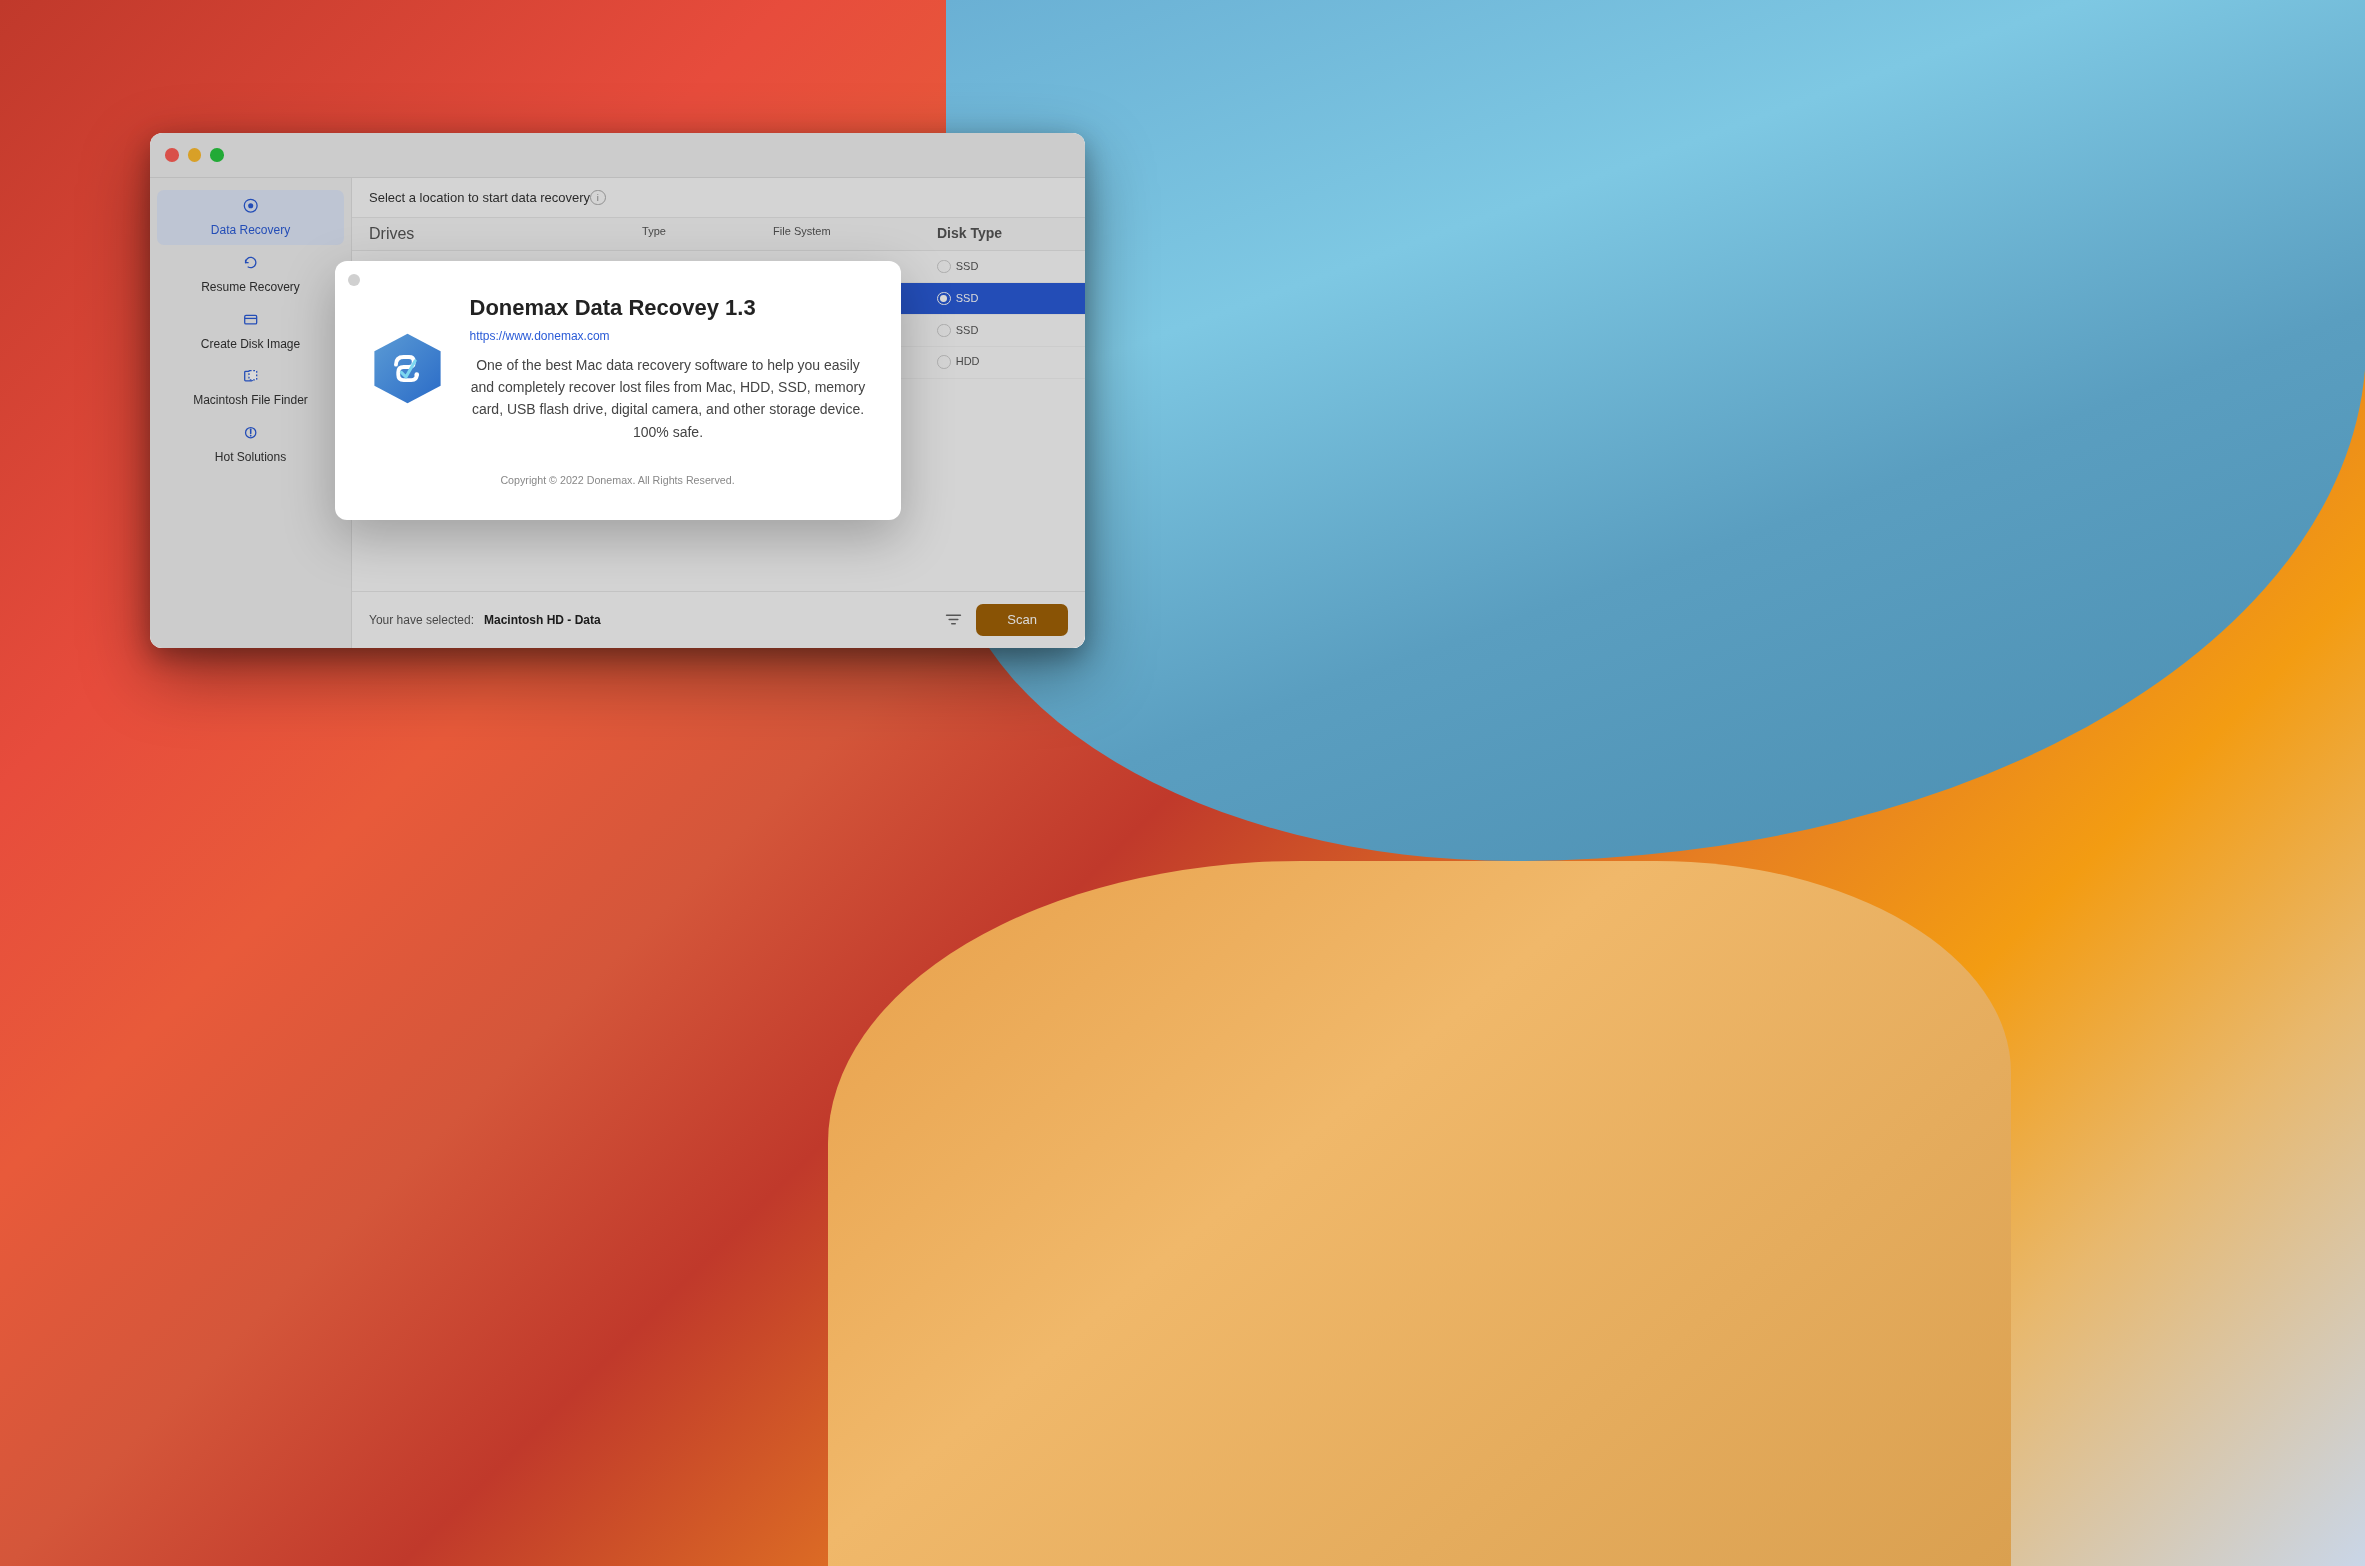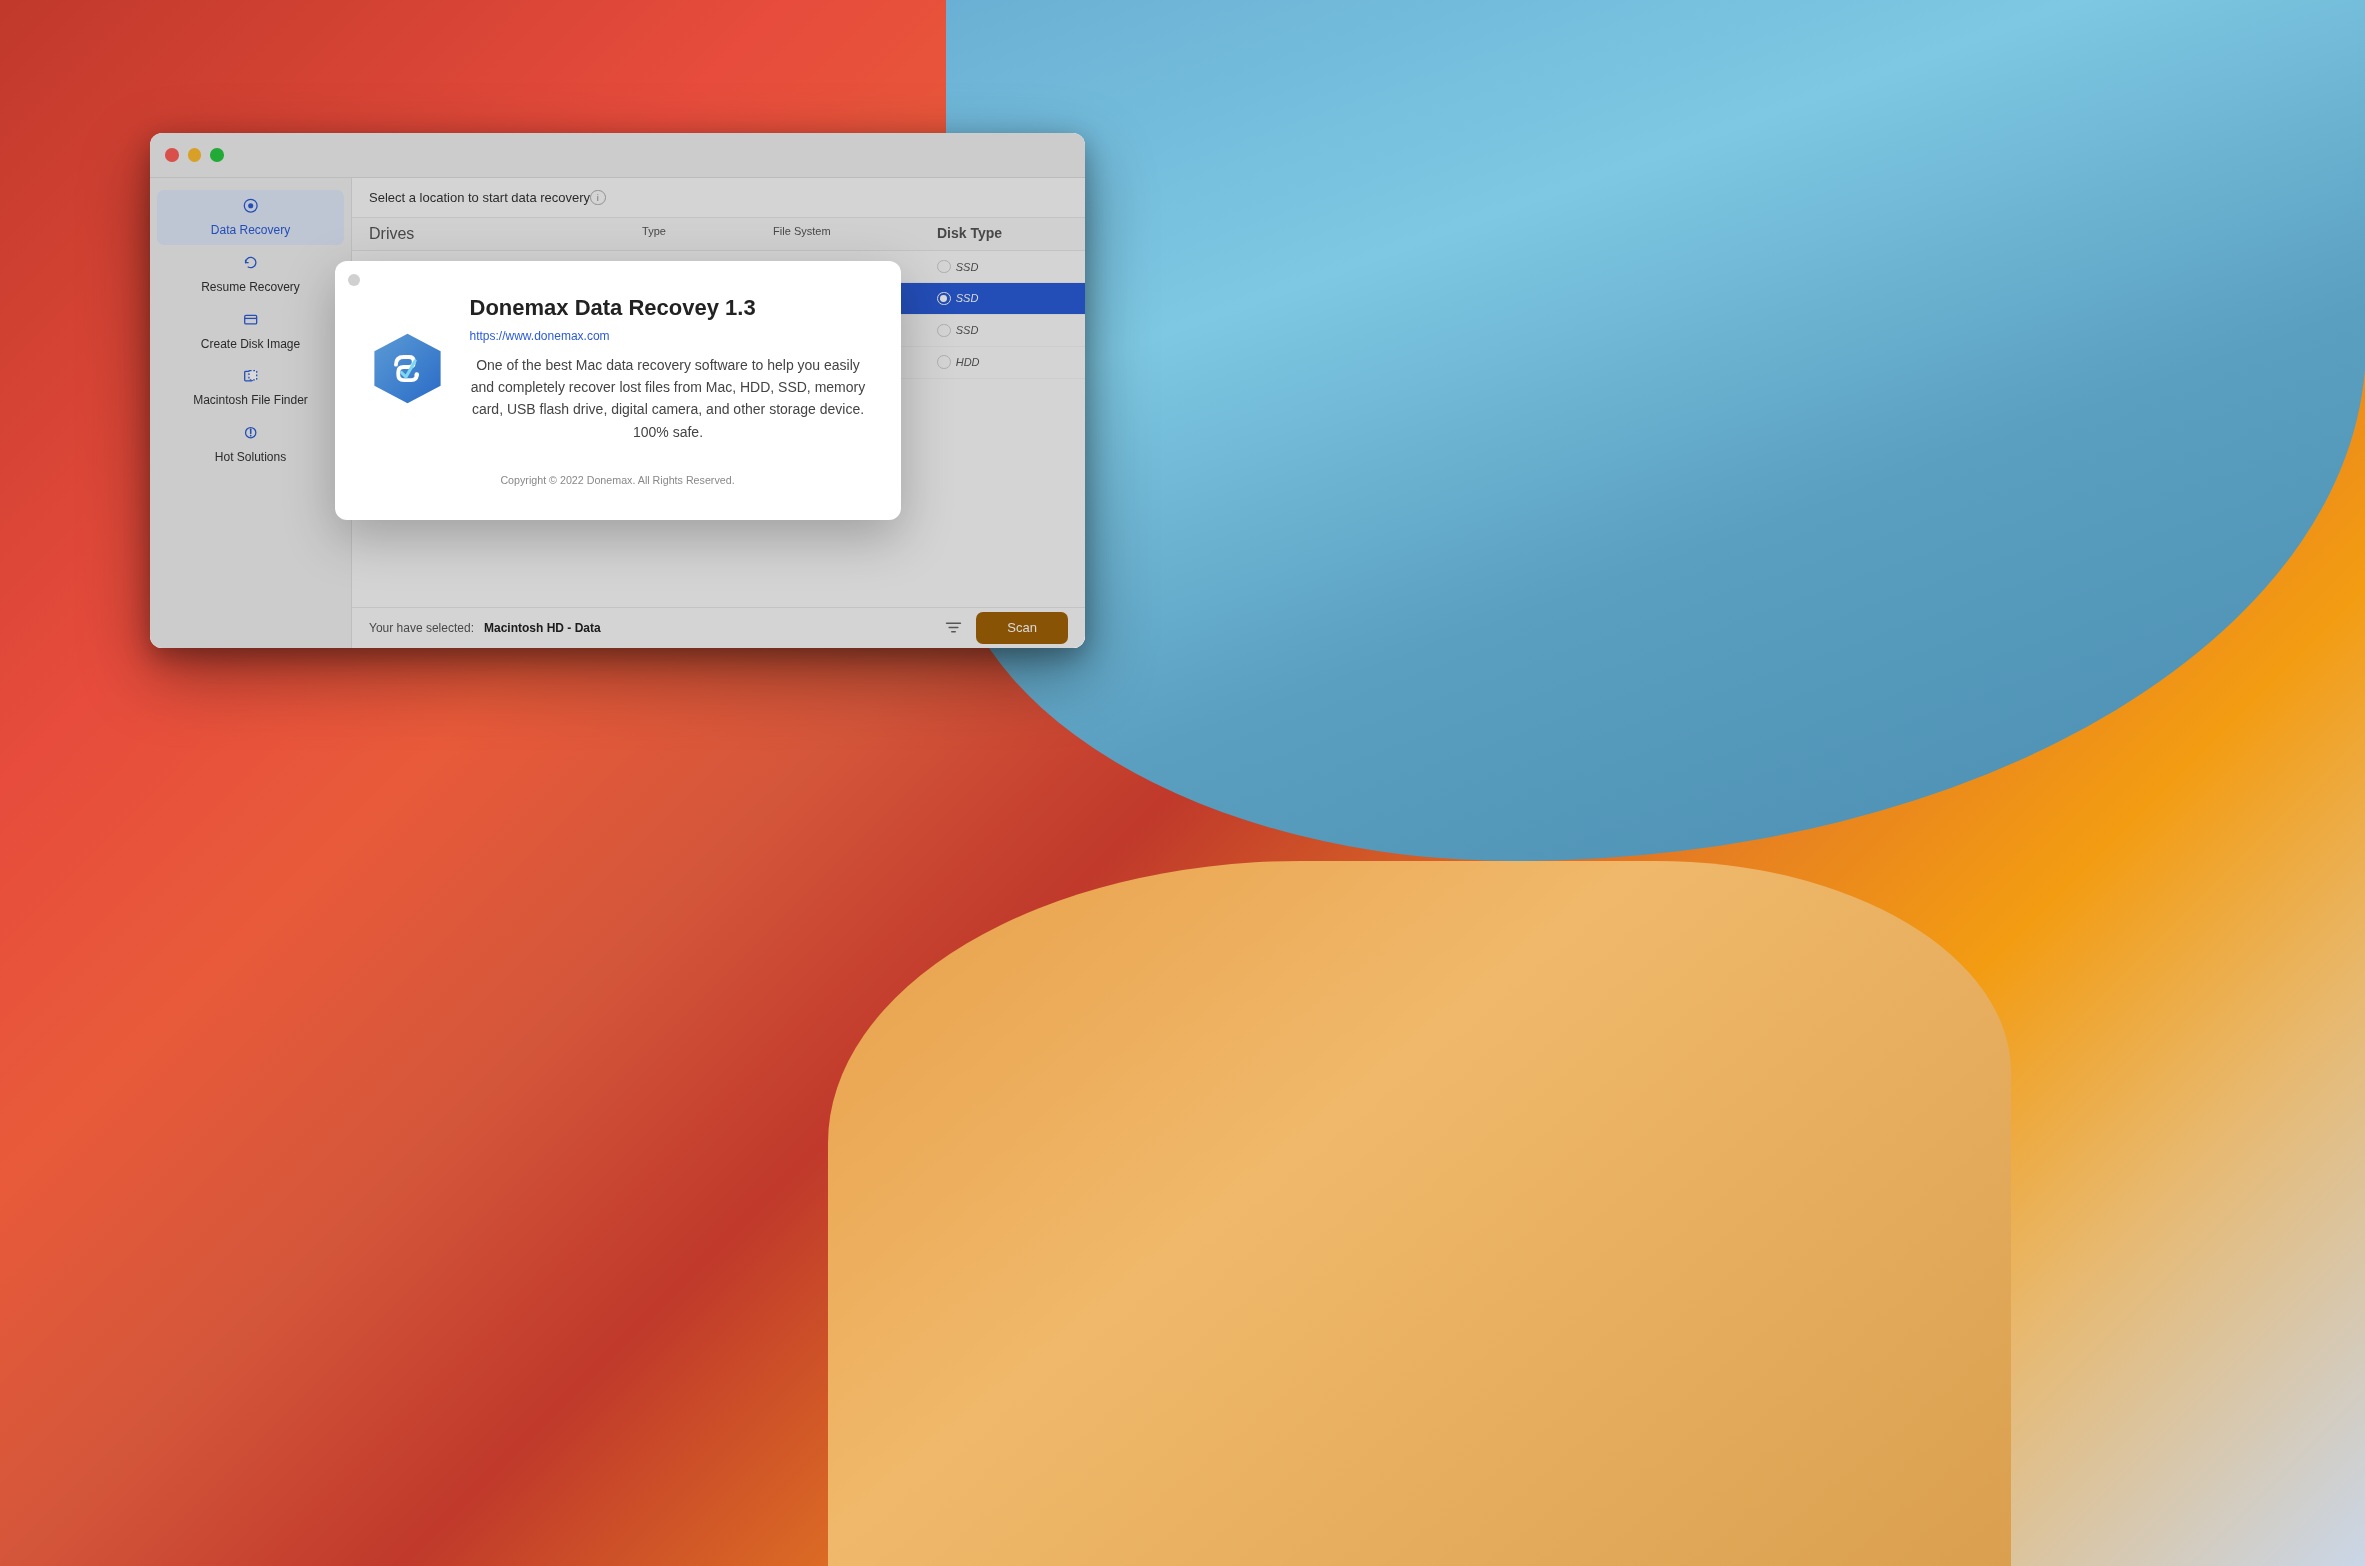--- a/index.html
+++ b/index.html
@@ -192,23 +192,22 @@
     .drive-item.selected .drive-fs {
       color: white;
     }
 
     .drive-name { flex: 2.5; font-size: 11px; color: #333; }
     .drive-size { flex: 1.2; font-size: 11px; color: #555; }
     .drive-fs { flex: 1.5; font-size: 11px; color: #555; }
     .drive-dt {
       flex: 1.2;
       display: flex;
-      align-items: center;
+      align-items: flex-start;
       gap: 5.1px;
-      font-style: italic;
     }
 
     .radio-btn {
       width: 13.7px;
       height: 13.7px;
       border-radius: 50%;
       border: 1.7px solid #ccc;
       display: flex;
       align-items: center;
       justify-content: center;
@@ -224,21 +223,21 @@
       height: 6.9px;
       border-radius: 50%;
       background: white;
     }
 
     .drive-type-label { font-size: 11px; color: #555; }
     .drive-item.selected .drive-type-label { color: white; }
 
     
     .footer {
-      padding: 4px 17px;
+      padding: 12px 17px;
       border-top: 0.9px solid #e5e5e5;
       background: #fafafa;
       display: flex;
       align-items: center;
       justify-content: space-between;
     }
 
     .footer-text {
       font-size: 12px;
       color: #555;

